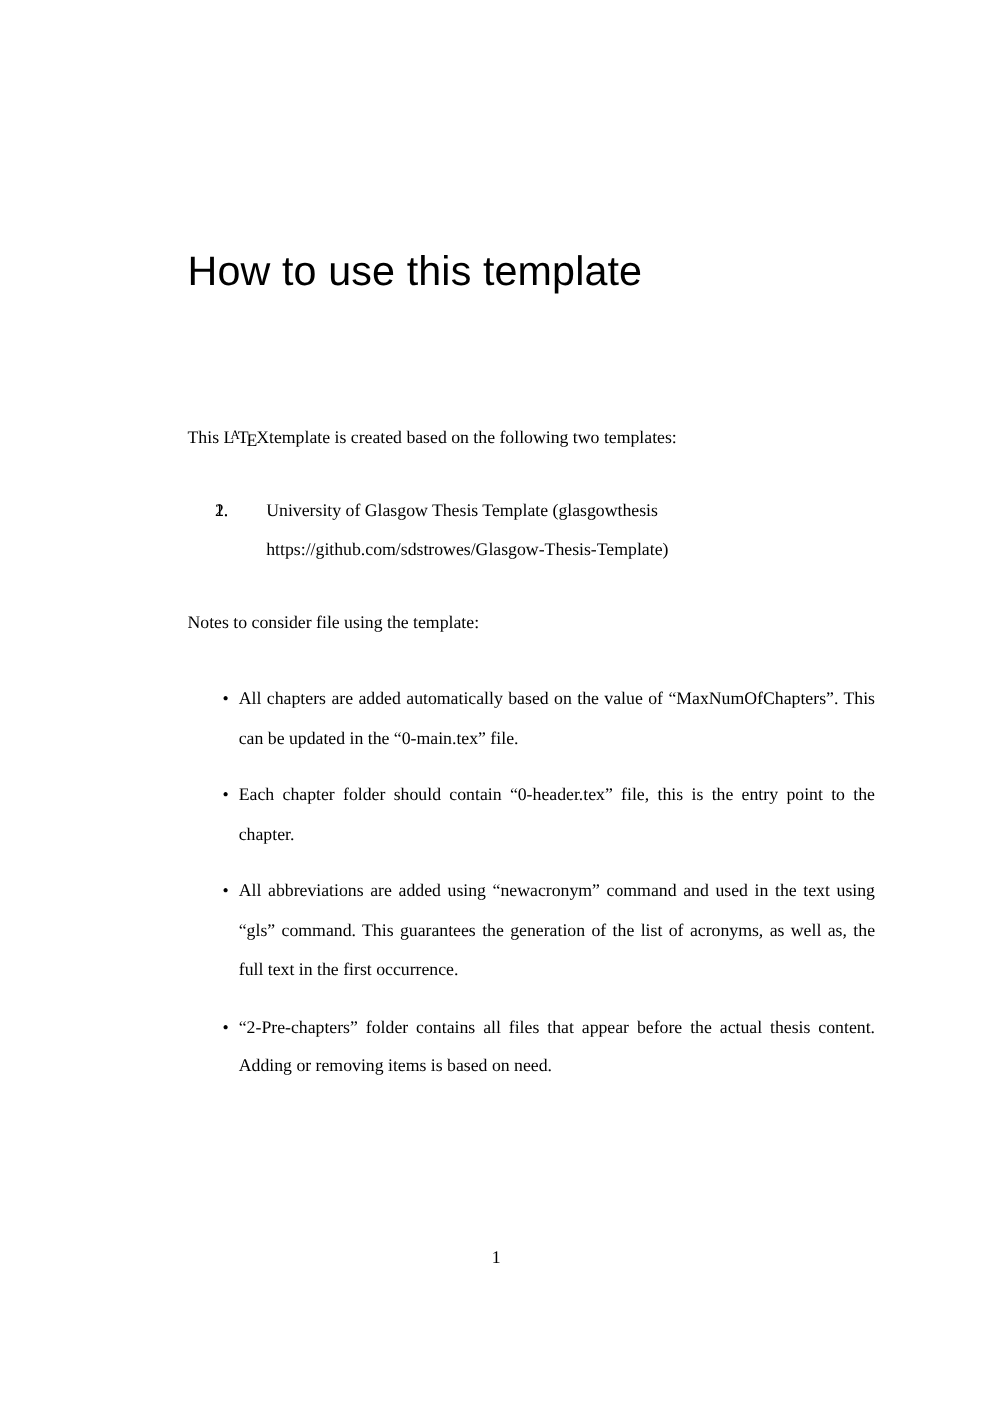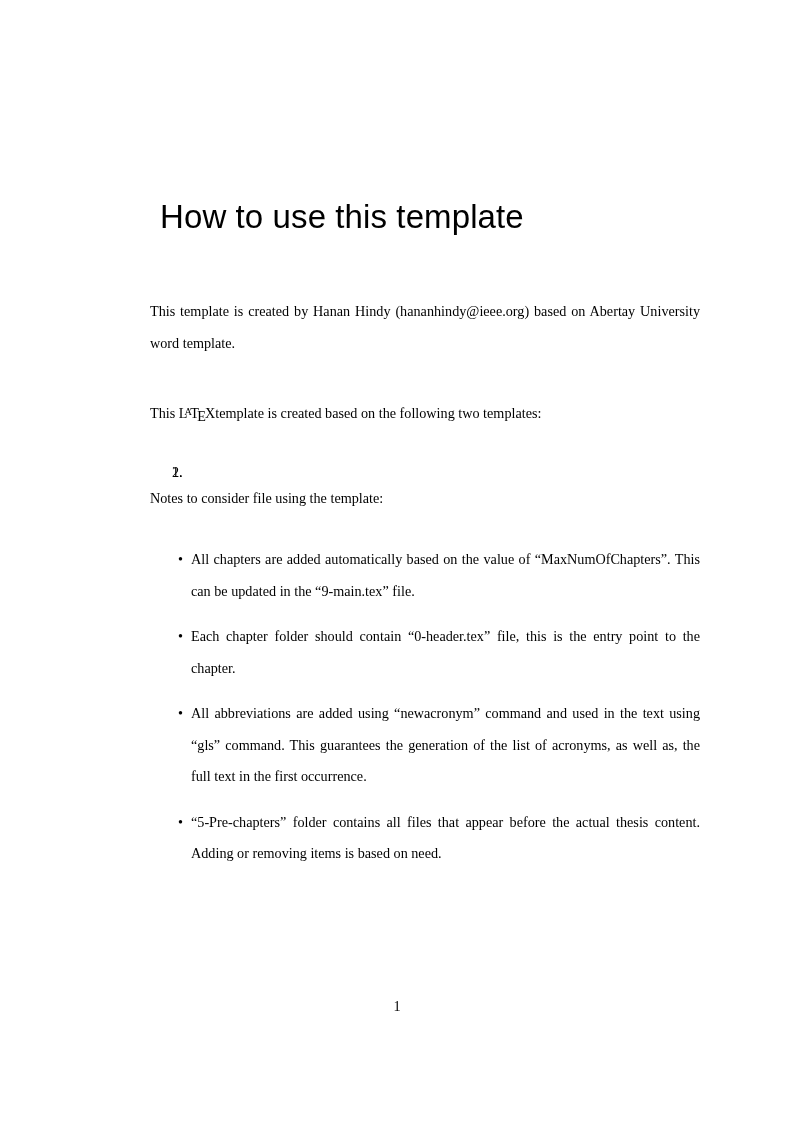--- a/index.html
+++ b/index.html
@@ -14,21 +14,21 @@
     margin: 0 auto;
     background: #ffffff;
     overflow: hidden;
     font-family: "Liberation Serif", "DejaVu Serif", serif;
     color: #000000;
   }
 
   
   .doc-title {
     position: absolute;
-    left: 160px;
+    left: 150px;
     top: 198px;
     width: 560px;
     font-family: "Liberation Sans", "DejaVu Sans", sans-serif;
     font-size: 33px;
     font-weight: normal;
     line-height: 38px;
     letter-spacing: 0.1px;
     color: #000000;
     margin: 0;
   }
@@ -140,59 +140,59 @@
 </style>
 </head>
 <body>
 
 <div class="page">
 
   <h1 class="doc-title">How to use this template</h1>
 
   <div class="content">
 
-    <p class="para">This template is created by Hanan Hindy (hananhindy@ieee.org) based on Abertay University word template.</p>
 
     <div class="gap-intro"></div>
 
     <p class="para no-justify"><span>This </span><span class="latex-logo"><span>L</span><span class="l-a">A</span><span>T</span><span class="l-e">E</span><span>X</span></span><span>template is created based on the following two templates:</span></p>
 
     <div class="gap-olist"></div>
 
     <ol class="num-list">
       <li>
         <span class="marker">1.</span>
       </li>
       <li>
         <span class="marker">2.</span>
+        <span>University of Glasgow Thesis Template (glasgowthesis https://github.com/sdstrowes/Glasgow-Thesis-Template)</span>
       </li>
     </ol>
 
     <div class="gap-notes"></div>
 
     <p class="para no-justify">Notes to consider file using the template:</p>
 
     <div class="gap-ulist"></div>
 
     <ul class="bullet-list">
       <li>
         <span class="bullet">•</span>
-        <span>All chapters are added automatically based on the value of “MaxNumOfChapters”. This can be updated in the “9-main.tex” file.</span>
+        <span>All chapters are added automatically based on the value of “MaxNumOfChapters”. This can be updated in the “0-main.tex” file.</span>
       </li>
       <li>
         <span class="bullet">•</span>
         <span>Each chapter folder should contain “0-header.tex” file, this is the entry point to the chapter.</span>
       </li>
       <li>
         <span class="bullet">•</span>
         <span>All abbreviations are added using “newacronym” command and used in the text using “gls” command. This guarantees the generation of the list of acronyms, as well as, the full text in the first occurrence.</span>
       </li>
       <li>
         <span class="bullet">•</span>
-        <span>“5-Pre-chapters” folder contains all files that appear before the actual thesis content. Adding or removing items is based on need.</span>
+        <span>“2-Pre-chapters” folder contains all files that appear before the actual thesis content. Adding or removing items is based on need.</span>
       </li>
     </ul>
 
   </div>
 
   <div class="page-number">1</div>
 
 </div>
 
 </body></html>

